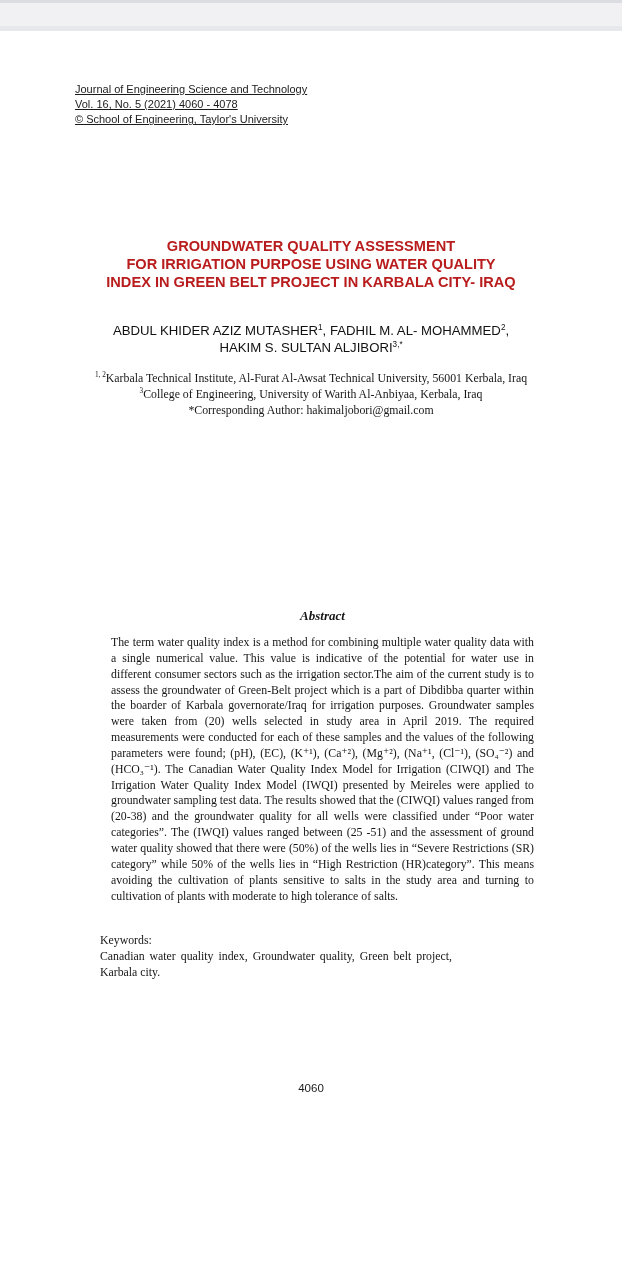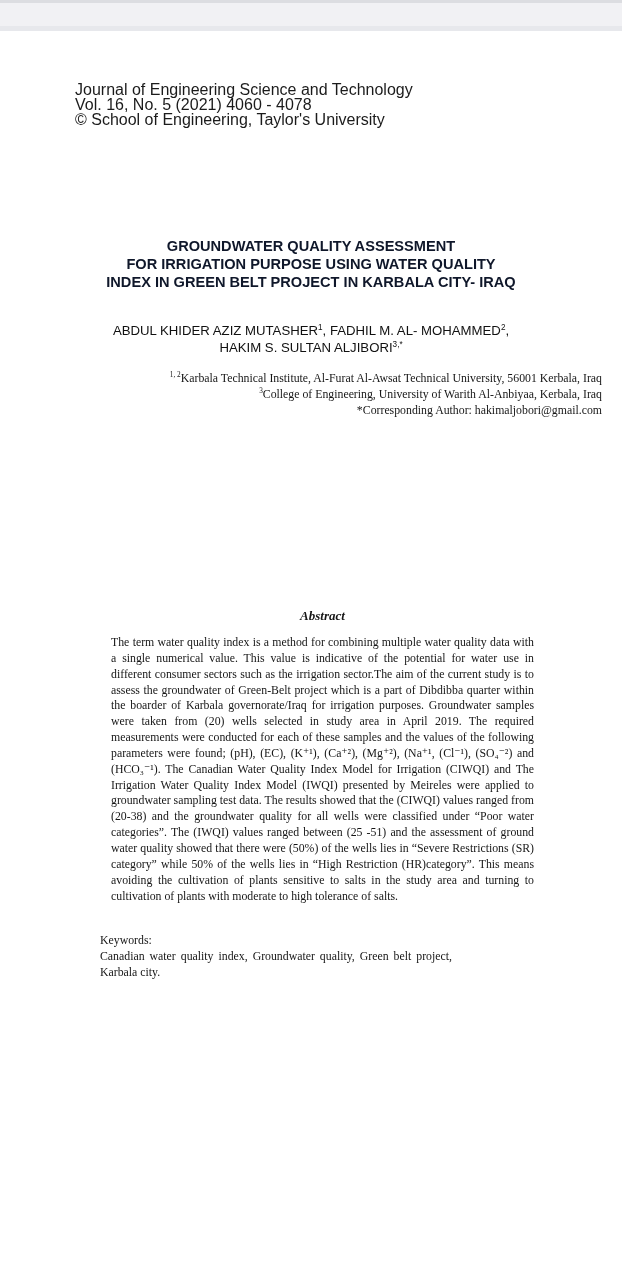--- a/index.html
+++ b/index.html
@@ -17,53 +17,54 @@
     height: 31px;
     background: linear-gradient(
       #dcdde1 0px, #dcdde1 3px,
       #f1f1f4 3px, #f1f1f4 26px,
       #e7e8ec 26px, #e7e8ec 31px);
   }
   .journal-header {
     position: absolute;
     left: 75px; top: 82px;
     font-family: "Liberation Sans", "DejaVu Sans", sans-serif;
-    font-size: 16px;
+    font-size: 11px;
     line-height: 15.2px;
     color: #1b1b1b;
     white-space: nowrap;
+    text-decoration: underline;
   }
   .paper-title {
     position: absolute;
     left: 30px; right: 30px; top: 237px;
     text-align: center;
     font-family: "Liberation Sans", "DejaVu Sans", sans-serif;
     font-weight: bold;
     font-size: 14.6px;
     line-height: 18px;
-    color: #0f172a;
+    color: #b91c1c;
   }
   .authors {
     position: absolute;
     left: 30px; right: 30px; top: 322px;
     text-align: center;
     font-family: "Liberation Sans", "DejaVu Sans", sans-serif;
     font-size: 13.2px;
     line-height: 17px;
     color: #111;
   }
   .authors sup, .affiliations sup {
     font-size: 62%;
     vertical-align: super;
     line-height: 0;
   }
   .affiliations {
     position: absolute;
     left: 20px; right: 20px; top: 371px;
-    text-align: right;
+    text-align: center;
     font-family: "Liberation Serif", "DejaVu Serif", serif;
     font-size: 11.8px;
     line-height: 15.9px;
     color: #161616;
   }
   .abstract-block {
     position: absolute;
     left: 100px; width: 445px; top: 608px;
     font-family: "Liberation Serif", "DejaVu Serif", serif;
     color: #161616;
@@ -136,14 +137,15 @@
   <div class="abstract-block">
     <div class="abstract-heading">Abstract</div>
     <p class="abstract-body">The term water quality index is a method for combining multiple water quality data with a single numerical value. This value is indicative of the potential for water use in different consumer sectors such as the irrigation sector.The aim of the current study is to assess the groundwater of Green-Belt project which is a part of Dibdibba quarter within the boarder of Karbala governorate/Iraq for irrigation purposes. Groundwater samples were taken from (20) wells selected in study area in April 2019. The required measurements were conducted for each of these samples and the values of the following parameters were found; (pH), (EC), (K⁺¹), (Ca⁺²), (Mg⁺²), (Na⁺¹, (Cl⁻¹), (SO₄⁻²) and (HCO₃⁻¹). The Canadian Water Quality Index Model for Irrigation (CIWQI) and The Irrigation Water Quality Index Model (IWQI) presented by Meireles were applied to groundwater sampling test data. The results showed that the (CIWQI) values ranged from (20-38) and the groundwater quality for all wells were classified under “Poor water categories”. The (IWQI) values ranged between (25 -51) and the assessment of ground water quality showed that there were (50%) of the wells lies in “Severe Restrictions (SR) category” while 50% of the wells lies in “High Restriction (HR)category”. This means avoiding the cultivation of plants sensitive to salts in the study area and turning to cultivation of plants with moderate to high tolerance of salts.</p>
   </div>
 
   <div class="keywords">
     <span class="keywords-label">Keywords:</span>
     <span class="keywords-text">Canadian water quality index, Groundwater quality, Green belt project, Karbala city.</span>
   </div>
 
+  <div class="page-number">4060</div>
 
 </div>
 
 </body></html>

